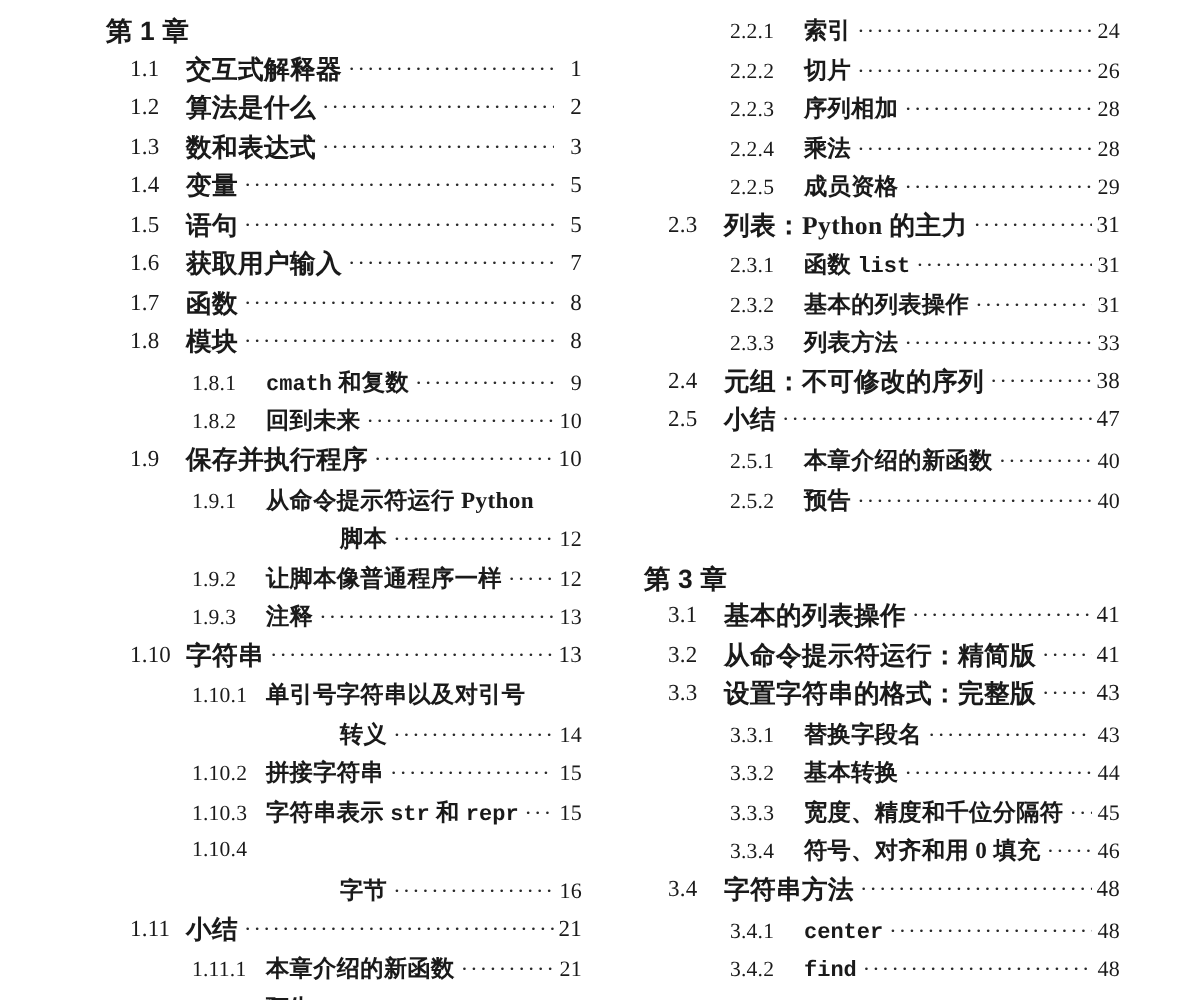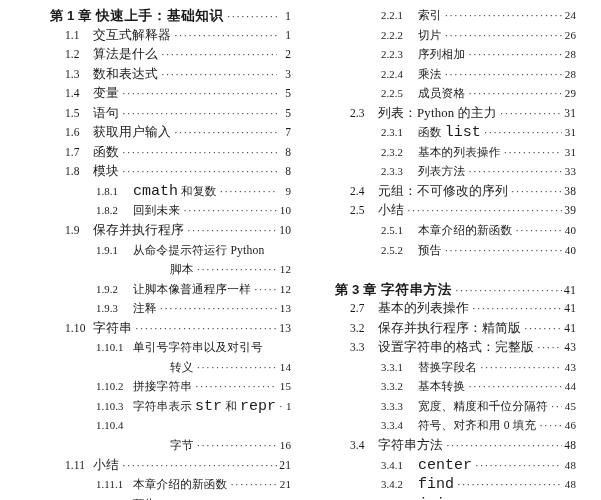--- a/index.html
+++ b/index.html
@@ -9,52 +9,53 @@
     font-family:"Liberation Serif","DejaVu Serif",serif;
     color:#1a1a1a;
     -webkit-font-smoothing:antialiased;
   }
   #page{
     position:relative;width:601px;height:500px;
     display:flex;box-sizing:border-box;
     padding:6px 41px 0 50px;
   }
   .col{width:241px;flex:0 0 241px;}
-  .col.right{margin-left:44px;}
+  .col.right{margin-left:28px;}
 
   .toc-row{
     display:flex;align-items:baseline;
     height:19.55px;line-height:19.55px;
     white-space:nowrap;overflow:hidden;
   }
   .num{
     flex:0 0 auto;text-align:left;
     font-size:11.5px;letter-spacing:0.1px;
   }
   .title{
     flex:0 0 auto;font-size:12.6px;
     letter-spacing:0.2px;
+    font-weight:bold;
   }
   .leader{
     flex:1 1 auto;min-width:4px;
     overflow:hidden;margin:0 1px 0 3px;
     font-size:11px;letter-spacing:1.1px;
     color:#2a2a2a;
   }
   .leader::before{
     content:"··························································································";
   }
   .pg{
     flex:0 0 auto;text-align:right;
     font-size:11.5px;letter-spacing:0.1px;
     min-width:13px;
   }
 
   
-  .lvl-ch{font-weight:bold;}
+  .lvl-ch{font-weight:bold;flex-direction:column;}
   .lvl-ch .num{
     width:46px;font-size:13.2px;font-weight:bold;
     font-family:"Liberation Sans","DejaVu Sans",sans-serif;
   }
   .lvl-ch .title{
     font-size:13.6px;font-weight:bold;
     font-family:"Liberation Sans","DejaVu Sans",sans-serif;
     letter-spacing:0.6px;
   }
   .lvl-ch .pg{font-size:12px;font-weight:normal;}
@@ -74,21 +75,21 @@
   
   .wrap{padding-left:83px;}
   .wrap .title{font-size:11.6px;}
   .wrap .pg{font-size:11px;}
 
   .nolead .leader{visibility:hidden;}
   .nolead .pg{visibility:hidden;}
 
   .mono{
     font-family:"Liberation Mono","DejaVu Sans Mono",monospace;
-    font-size:15px;letter-spacing:0px;
+    font-size:11px;letter-spacing:0px;
   }
   .spacer{height:19.55px;}
 </style>
 </head>
 <body>
 
 <div id="page">
   <div class="col left" id="col-left">
       <div class="toc-row lvl-ch">
         <span class="num">第 1 章</span>
@@ -304,21 +305,21 @@
       <div class="toc-row lvl-2">
         <span class="num">2.4</span>
         <span class="title">元组：不可修改的序列</span>
         <span class="leader"></span>
         <span class="pg">38</span>
       </div>
       <div class="toc-row lvl-2">
         <span class="num">2.5</span>
         <span class="title">小结</span>
         <span class="leader"></span>
-        <span class="pg">39</span>
+        <span class="pg">47</span>
       </div>
       <div class="toc-row lvl-3">
         <span class="num">2.5.1</span>
         <span class="title">本章介绍的新函数</span>
         <span class="leader"></span>
         <span class="pg">40</span>
       </div>
       <div class="toc-row lvl-3">
         <span class="num">2.5.2</span>
         <span class="title">预告</span>
@@ -326,28 +327,28 @@
         <span class="pg">40</span>
       </div>
       <div class="spacer"></div>
       <div class="toc-row lvl-ch">
         <span class="num">第 3 章</span>
         <span class="title">字符串方法</span>
         <span class="leader"></span>
         <span class="pg">41</span>
       </div>
       <div class="toc-row lvl-2">
-        <span class="num">2.7</span>
+        <span class="num">3.1</span>
         <span class="title">基本的列表操作</span>
         <span class="leader"></span>
         <span class="pg">41</span>
       </div>
       <div class="toc-row lvl-2">
         <span class="num">3.2</span>
-        <span class="title">保存并执行程序：精简版</span>
+        <span class="title">从命令提示符运行：精简版</span>
         <span class="leader"></span>
         <span class="pg">41</span>
       </div>
       <div class="toc-row lvl-2">
         <span class="num">3.3</span>
         <span class="title">设置字符串的格式：完整版</span>
         <span class="leader"></span>
         <span class="pg">43</span>
       </div>
       <div class="toc-row lvl-3">

